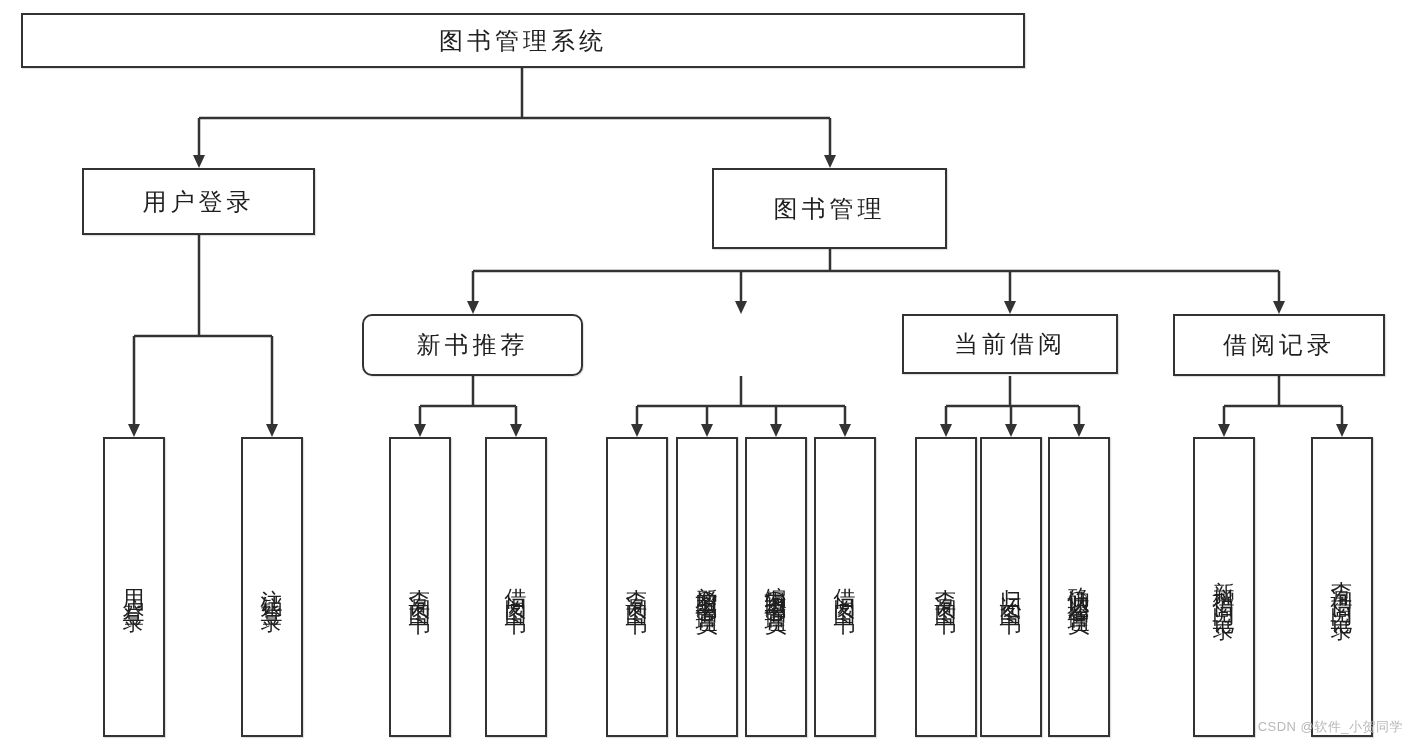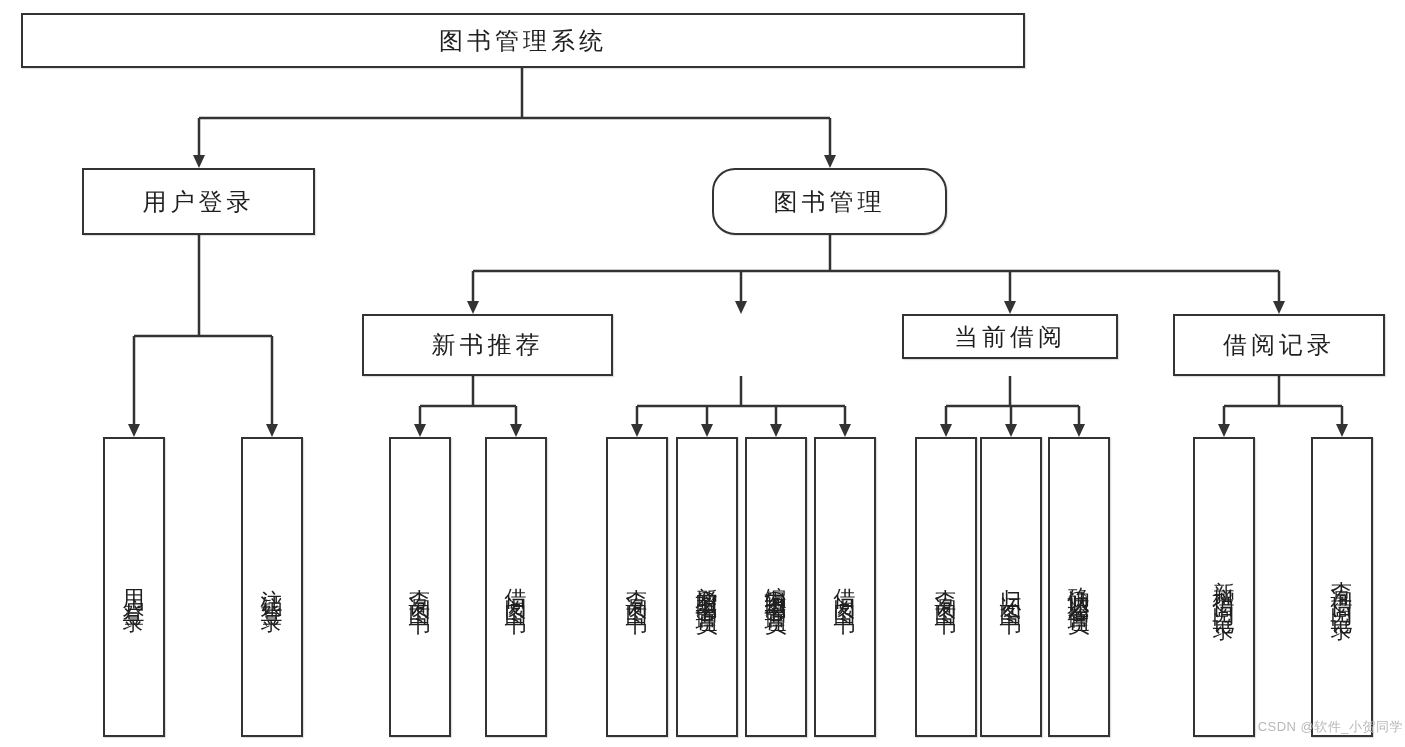--- a/index.html
+++ b/index.html
@@ -80,24 +80,24 @@
              M631 424 L643 424 L637 437 Z M701 424 L713 424 L707 437 Z
              M770 424 L782 424 L776 437 Z M839 424 L851 424 L845 437 Z
              M940 424 L952 424 L946 437 Z M1005 424 L1017 424 L1011 437 Z
              M1073 424 L1085 424 L1079 437 Z
              M1218 424 L1230 424 L1224 437 Z M1336 424 L1348 424 L1342 437 Z" fill="#333333"></path>
   </svg>
 
   <div class="node" style="left:21px;top:13px;width:1004px;height:55px;">图书管理系统</div>
 
   <div class="node" style="left:82px;top:168px;width:233px;height:67px;">用户登录</div>
-  <div class="node" style="left:712px;top:168px;width:235px;height:67px;border-radius:23px;">图书管理</div>
+  <div class="node" style="left:712px;top:168px;width:235px;height:81px;">图书管理</div>
 
-  <div class="node" style="left:362px;top:314px;width:251px;height:62px;">新书推荐</div>
-  <div class="node" style="left:902px;top:314px;width:216px;height:45px;">当前借阅</div>
+  <div class="node" style="left:362px;top:314px;width:221px;height:62px;border-radius:10px;">新书推荐</div>
+  <div class="node" style="left:902px;top:314px;width:216px;height:60px;">当前借阅</div>
   <div class="node" style="left:1173px;top:314px;width:212px;height:62px;">借阅记录</div>
 
   <div class="leaf" style="left:103px;">
     <span>用户登录</span>
   </div>
   <div class="leaf" style="left:241px;">
     <span>注销登录</span>
   </div>
 
   <div class="leaf" style="left:389px;">

